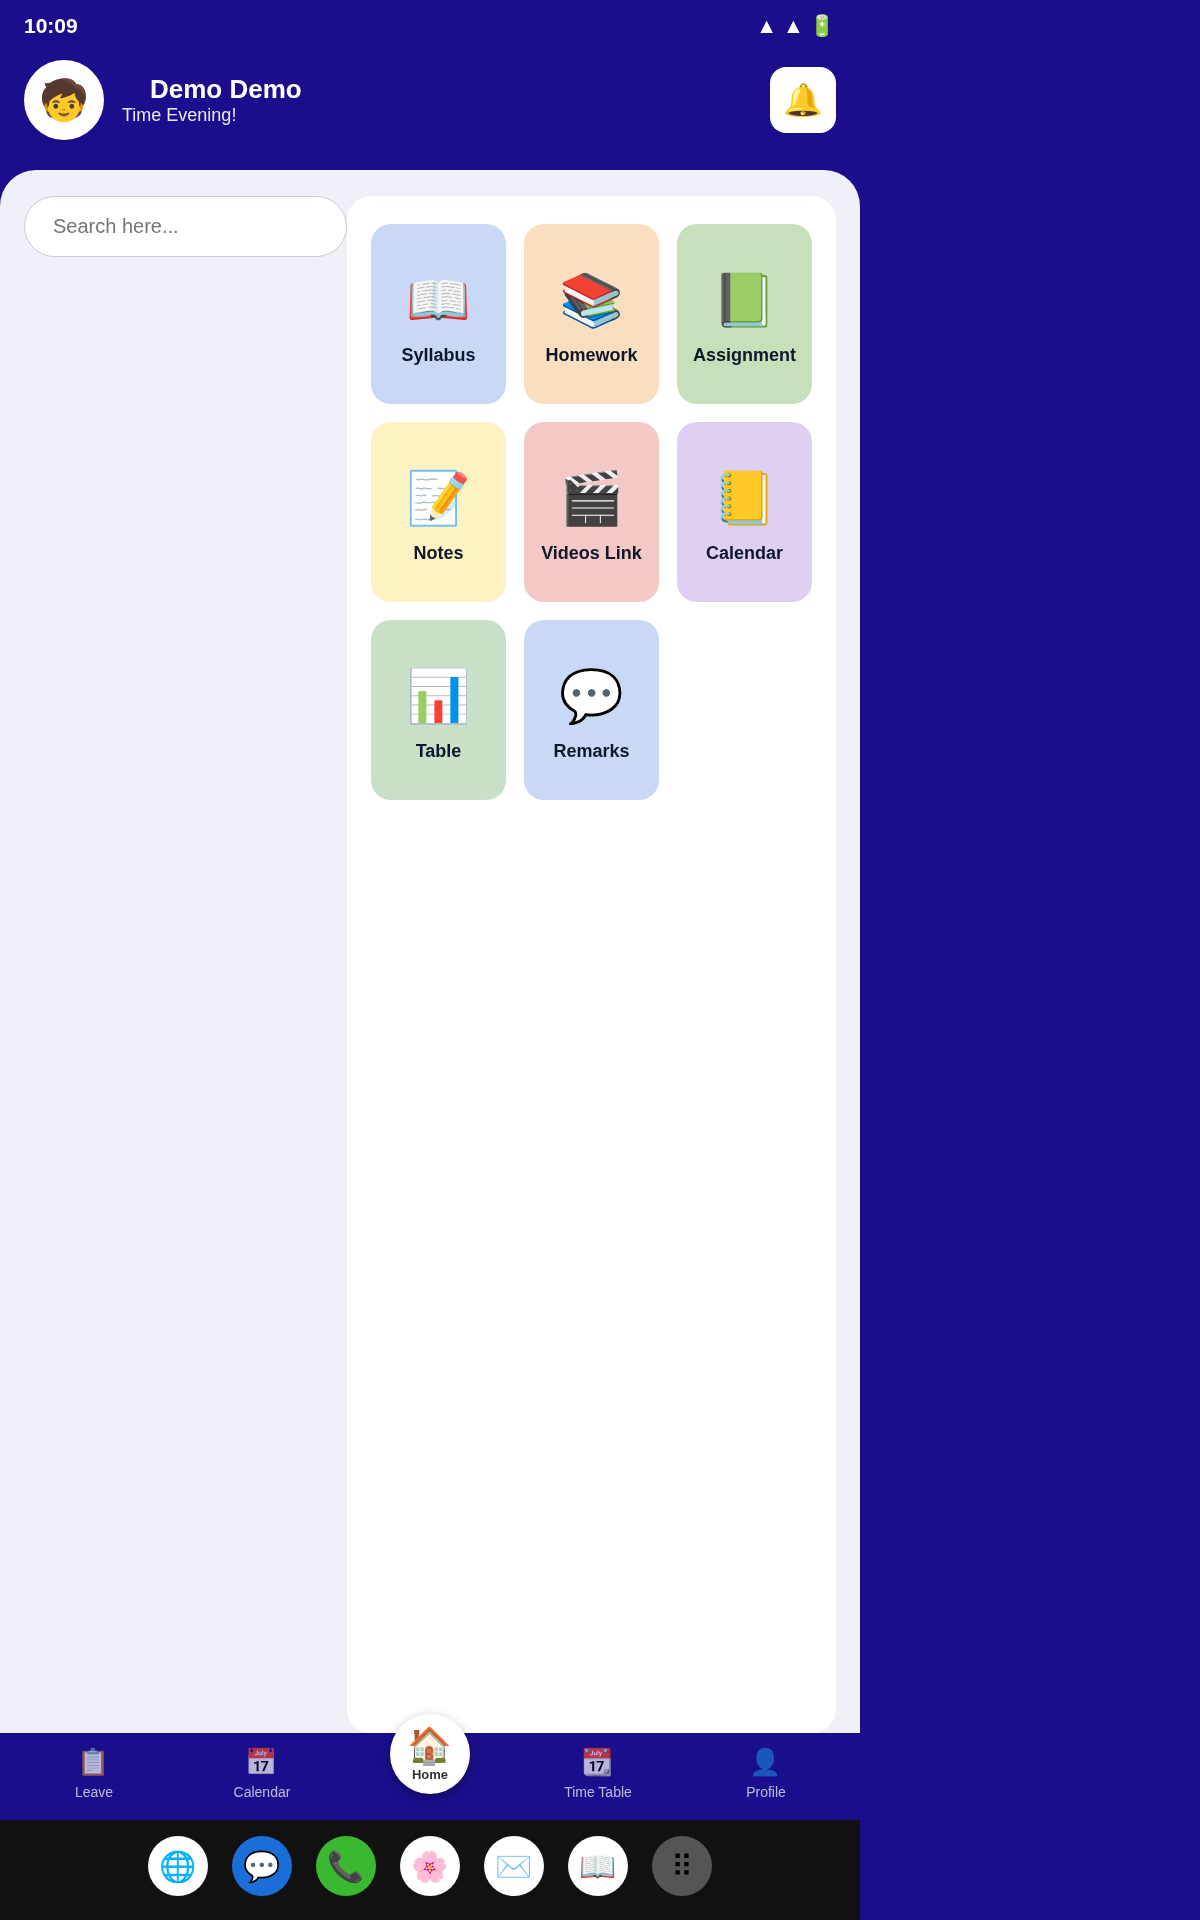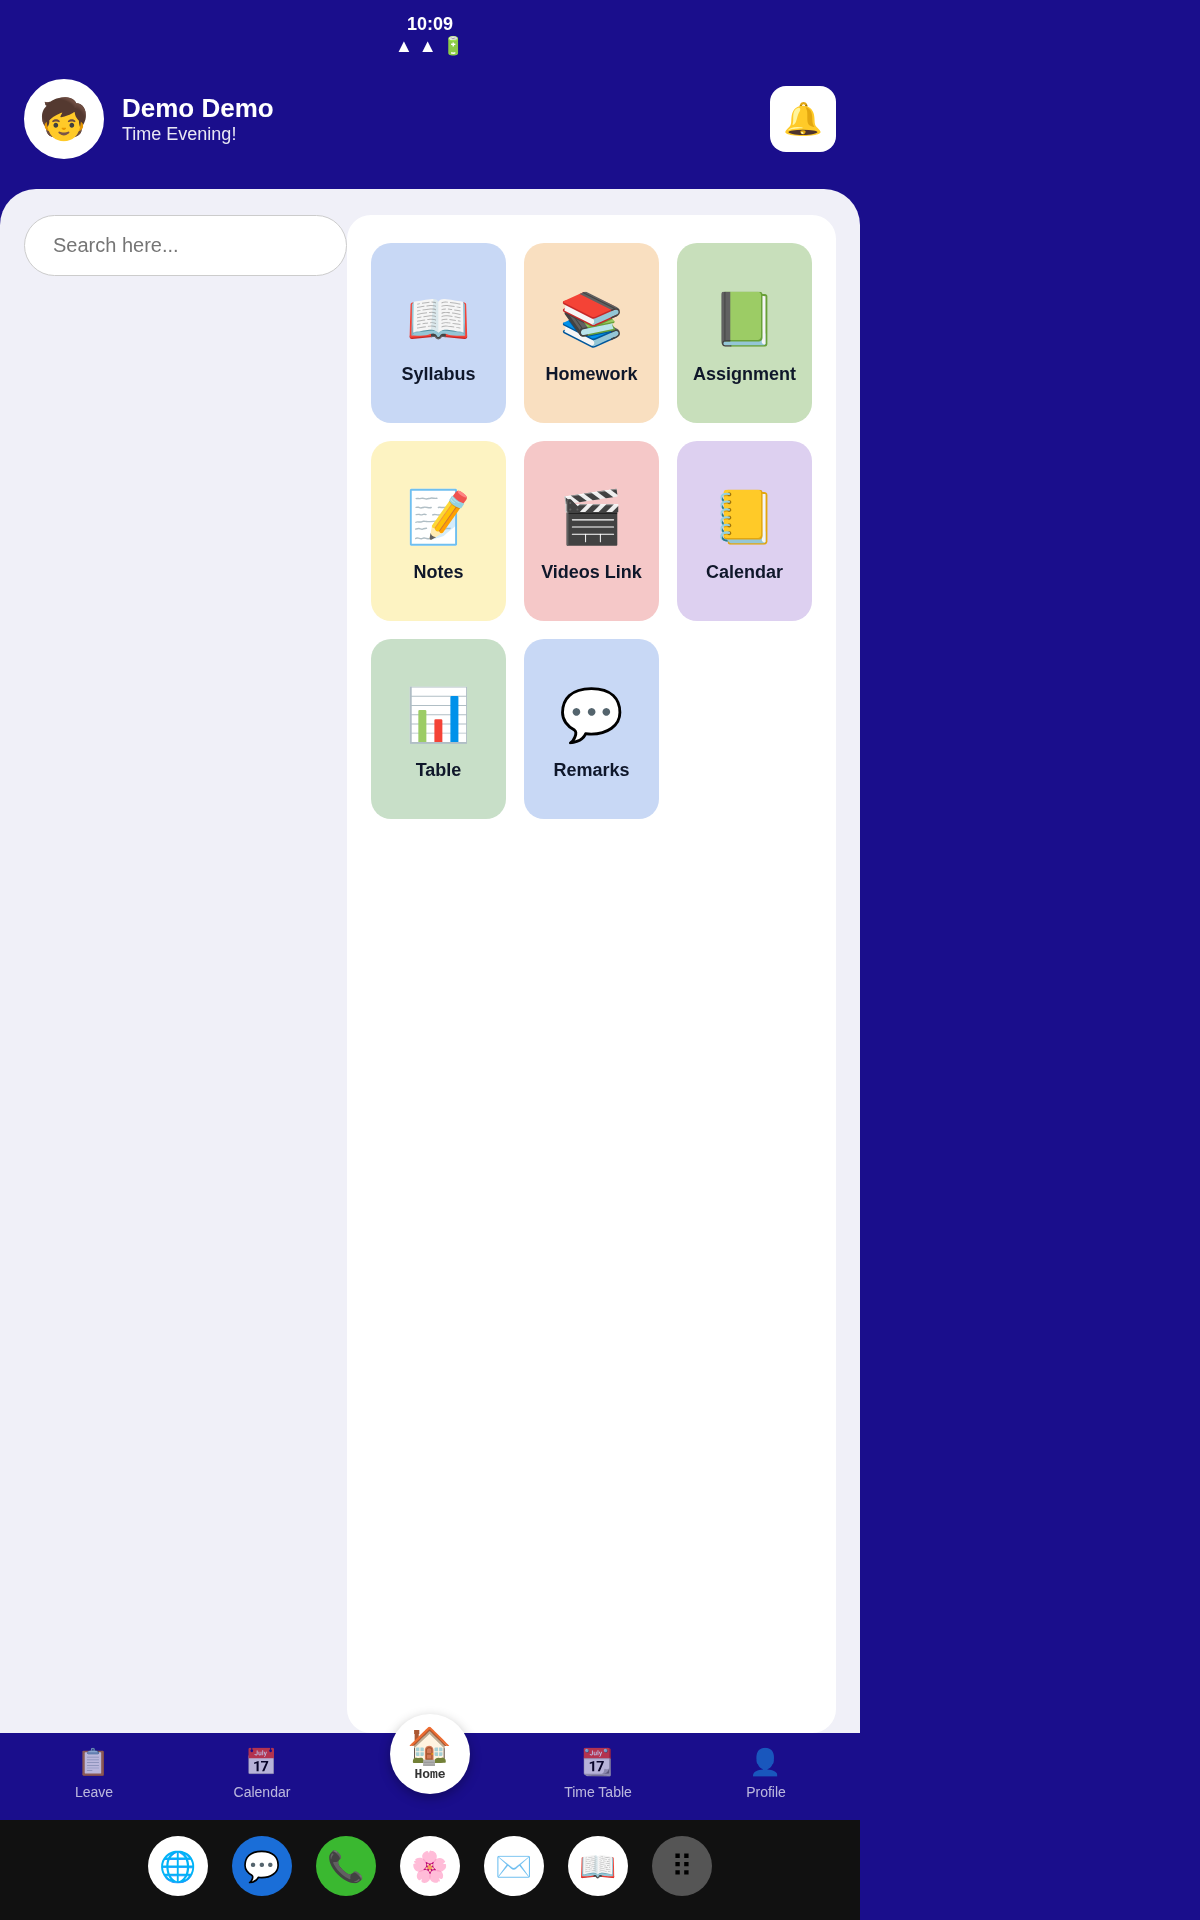--- a/index.html
+++ b/index.html
@@ -15,23 +15,22 @@
     }
 
     
     .status-bar {
       display: flex;
       justify-content: space-between;
       align-items: center;
       padding: 14px 24px 8px;
       background: #1a0e8c;
       color: white;
-      font-size: 18px;
+      font-size: 21px;
       font-weight: bold;
-      flex-direction: column;
     }
     .status-icons {
       display: flex;
       gap: 6px;
       align-items: center;
     }
 
     
     .header {
       background: #1a0e8c;
@@ -58,20 +57,21 @@
     }
     .avatar-inner {
       font-size: 40px;
     }
     .user-info {
       color: white;
     }
     .user-name {
       font-size: 26px;
       font-weight: bold;
+      margin-left: 28px;
     }
     .user-greeting {
       font-size: 18px;
       opacity: 0.9;
     }
     .bell-btn {
       width: 66px;
       height: 66px;
       background: white;
       border-radius: 16px;
@@ -204,21 +204,20 @@
       box-shadow: 0 4px 12px rgba(0,0,0,0.3);
     }
     .nav-home-btn .nav-icon {
       font-size: 36px;
       color: #1a0e8c;
     }
     .nav-home-btn .nav-label {
       font-size: 13px;
       color: #333;
       font-weight: 600;
-      font-family: Liberation Mono, monospace;
     }
 
     
     .system-dock {
       background: #111;
       display: flex;
       align-items: center;
       justify-content: center;
       gap: 24px;
       padding: 16px 20px 24px;

